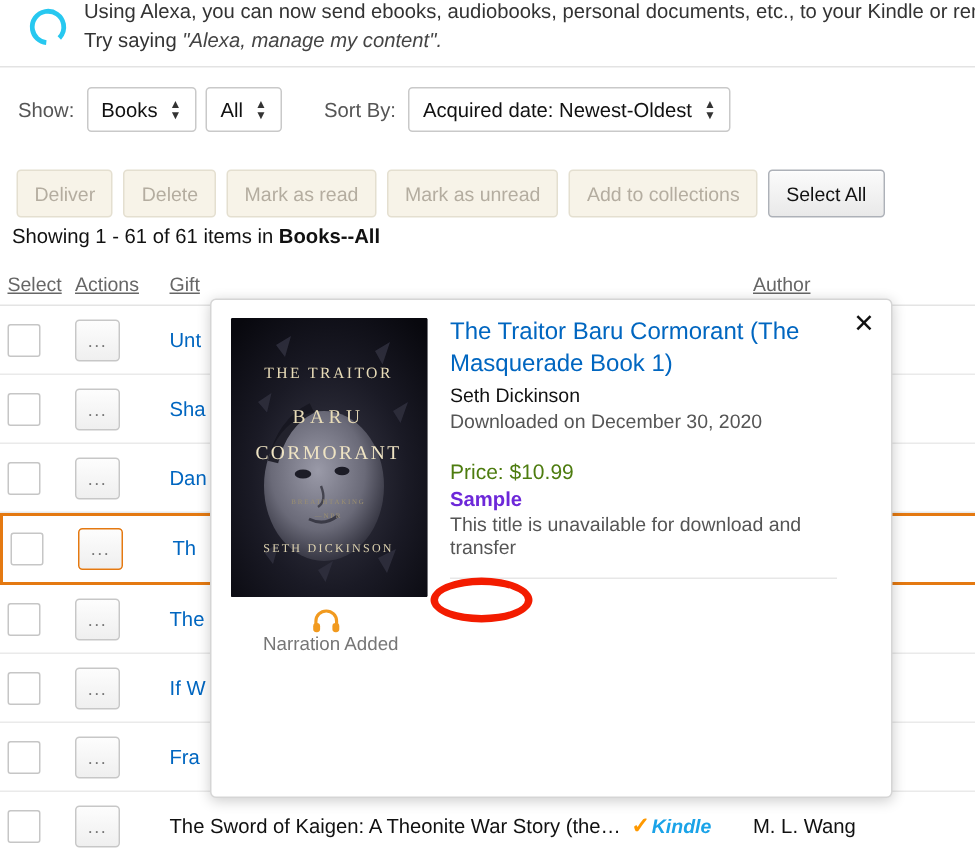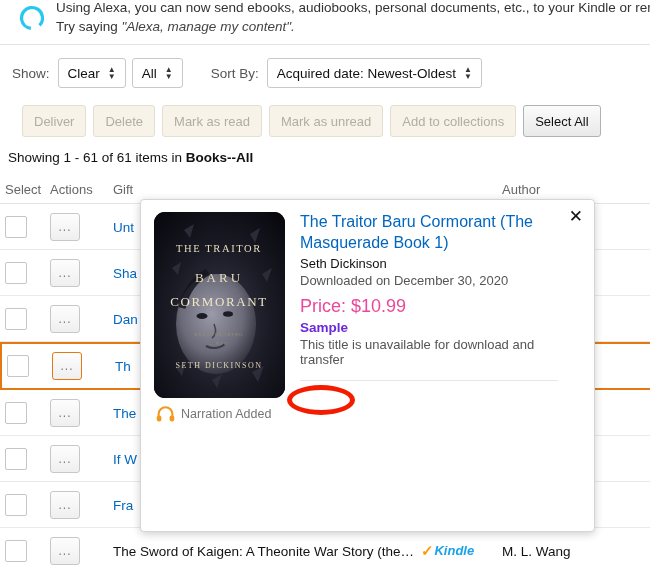--- a/index.html
+++ b/index.html
@@ -44,21 +44,21 @@
   }
   .select-box .caret {
     margin-left: 8px; font-size: 10px; line-height: 10px; color: #333;
     display: inline-flex; flex-direction: column; align-items: center;
   }
   .caret i { font-style: normal; font-size: 8px; line-height: 7px; }
 
   
   .action-bar {
     position: absolute; left: 0; top: 105px; width: 650px; height: 40px;
-    display: flex; align-items: flex-start; padding-left: 22px;
+    display: flex; align-items: flex-end; padding-left: 11px;
   }
   .act-btn {
     height: 32px; border: 1px solid #e4dfd0; border-radius: 3px;
     background: #f7f3e8; color: #b4ada0; font-size: 13px;
     display: inline-flex; align-items: center; padding: 0 11px;
     margin-right: 7px; cursor: default; white-space: nowrap;
   }
   .act-btn.enabled {
     background: linear-gradient(#fbfbfb, #e9e9e9);
     border: 1px solid #adb1b8; color: #111; cursor: pointer;
@@ -69,21 +69,21 @@
   .showing {
     position: absolute; left: 8px; top: 150px;
     font-size: 13.5px; color: #111;
   }
   .showing b { font-weight: bold; }
 
   
   .tbl { position: absolute; left: 0; top: 182px; width: 650px; }
   .tbl-head {
     display: flex; align-items: flex-start; height: 22px;
-    font-size: 13px; color: #666; border-bottom: 1px solid #e4e4e4;
+    font-size: 13px; color: #666; border-bottom: 1px solid #e4e4e4; text-decoration: underline;
   }
   .col-select { width: 50px; padding-left: 5px; flex: 0 0 auto; }
   .col-actions { width: 58px; flex: 0 0 auto; }
   .col-title { flex: 1 1 auto; padding-left: 5px; }
   .col-author { width: 148px; flex: 0 0 auto; }
 
   .row {
     display: flex; align-items: center; height: 46px;
     border-bottom: 1px solid #eaeaea; position: relative;
   }
@@ -121,36 +121,36 @@
     background: #fff; border: 1px solid #d5d5d5; border-radius: 4px;
     box-shadow: 0 2px 9px rgba(0,0,0,.20); z-index: 40;
   }
   .popup-close {
     position: absolute; right: 11px; top: 8px;
     font-size: 17px; color: #111; cursor: pointer;
     font-family: "DejaVu Sans", sans-serif; line-height: 17px;
   }
   .cover-wrap { position: absolute; left: 13px; top: 12px; width: 131px; }
   .cover {
-    width: 131px; height: 186px; border-radius: 11px; overflow: hidden;
+    width: 131px; height: 186px; border-radius: 1px; overflow: hidden;
     position: relative; background: #0d0d14;
   }
   .narration {
     display: flex; align-items: center; margin-top: 8px; margin-left: 2px;
-    font-size: 12.5px; color: #767676;
+    font-size: 12.5px; color: #767676; flex-direction: column;
   }
   .hp-icon { margin-right: 6px; flex: 0 0 auto; }
 
   .pdetail { position: absolute; left: 159px; top: 11px; right: 36px; }
   .p-title {
     font-size: 16px; color: #0066c0; line-height: 21px; cursor: pointer;
   }
   .p-author { font-size: 13px; color: #111; margin-top: 3px; }
   .p-down { font-size: 13px; color: #555; margin-top: 2px; }
-  .p-price { font-size: 18px; color: #ec4899; margin-top: 8px; }
+  .p-price { font-size: 14px; color: #4d7c0f; margin-top: 18px; }
   .p-sample { font-size: 13.5px; color: #6d28d9; font-weight: bold; margin-top: 3px; }
   .p-unavail { font-size: 13px; color: #555; margin-top: 2px; }
   .p-rule { border-top: 1px solid #e7e7e7; margin-top: 13px; }
 
   .plinks { position: absolute; left: 295px; top: 370px; }
   .deliver-line { font-size: 13.5px; white-space: nowrap; }
   .gray-txt { color: #767676; }
   .lnk { color: #0066c0; cursor: pointer; }
   .plink-item { font-size: 13.5px; color: #0066c0; cursor: pointer; margin-top: 4px; }
 
@@ -170,21 +170,21 @@
   </svg>
   <div class="alexa-text">
     <div>Using Alexa, you can now send ebooks, audiobooks, personal documents, etc., to your Kindle or remov</div>
     <div><span>Try saying </span><span class="quote">"Alexa, manage my content".</span></div>
   </div>
 </div>
 
 <div class="filter-bar">
   <span class="filter-label">Show:</span>
   <div class="select-box">
-    <span>Clear</span>
+    <span>Books</span>
     <span class="caret">
         <i>▲</i>
         <i>▼</i>
       </span>
   </div>
   <div class="select-box">
     <span>All</span>
     <span class="caret">
         <i>▲</i>
         <i>▼</i>

